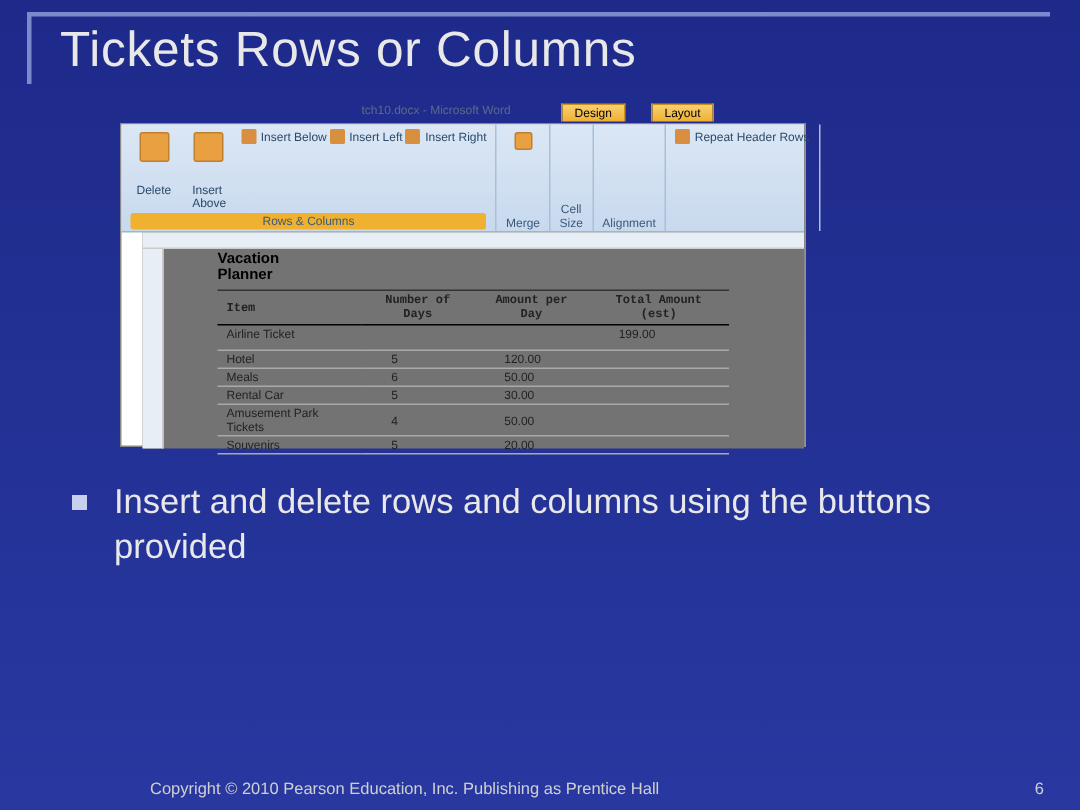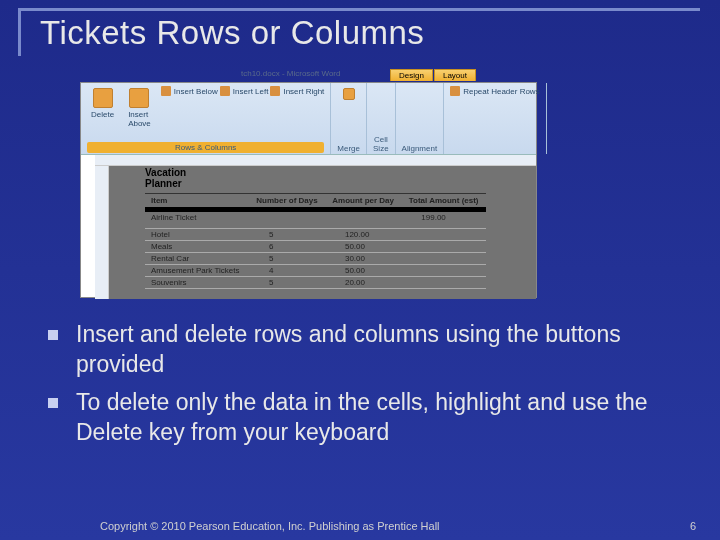--- a/index.html
+++ b/index.html
@@ -11,39 +11,39 @@
   .title-accent { position: absolute; top: 0; left: 0; width: 16px; height: 48px; border-top: 3px solid #7a8acc; border-left: 3px solid #7a8acc; }
   .title-line { position: absolute; top: 0; left: 16px; right: 0; height: 3px; background: #7a8acc; }
   .title-text { color: #e8e8e8; font-size: 33px; font-weight: normal; padding: 6px 0 0 22px; letter-spacing: 0.5px; }
   
   .screenshot-area { position: absolute; top: 82px; left: 80px; width: 457px; height: 216px; background: #fff; border: 1px solid #888; }
   
   .ribbon { height: 72px; background: linear-gradient(#dbe7f5, #c8d9ee); border-bottom: 1px solid #9bb; display: flex; font-size: 8px; color: #2a4a6a; }
   .ribbon-group { border-right: 1px solid #a8c0d8; padding: 3px 6px 1px; display: flex; flex-direction: column; justify-content: space-between; }
   .ribbon-group-label { color: #3a5a7a; font-size: 8px; text-align: center; padding-top: 1px; }
   .rg-highlight .ribbon-group-label { background: #f0b030; padding: 1px 2px; border-radius: 2px; }
-  .ribbon-btn { display: flex; flex-direction: column; align-items: center; gap: 2px; padding: 2px; }
+  .ribbon-btn { display: flex; flex-direction: column; align-items: center; gap: 14px; padding: 2px; }
   .ribbon-btn.big { padding: 2px 4px; }
   .ribbon-icon { width: 20px; height: 20px; background: #e8a040; border: 1px solid #c08030; border-radius: 2px; }
   .ribbon-icon.sm { width: 12px; height: 12px; }
   .ribbon-row-item { display: flex; gap: 3px; align-items: center; font-size: 8px; white-space: nowrap; }
   .icon-mini { width: 10px; height: 10px; background: #d89040; border-radius: 1px; }
   
-  .title-tabs { position: absolute; top: -14px; right: 60px; display: flex; gap: 1px; font-size: 8px; }
+  .title-tabs { position: absolute; top: -14px; right: 60px; display: flex; gap: 17px; font-size: 8px; }
   .title-tab { background: linear-gradient(#f8d070, #f0b030); padding: 1px 8px; border: 1px solid #c89020; border-bottom: none; }
   
   .window-title { position: absolute; top: -14px; left: 160px; font-size: 8px; color: #5a6a8a; }
   
   .doc-area { height: 144px; background: #737373; padding: 8px 50px; position: relative; margin-left: 14px; }
   .doc-ruler { position: absolute; top: 0; left: 0; right: 0; height: 11px; background: #e8eef6; border-bottom: 1px solid #ccc; }
   .doc-ruler-left { position: absolute; top: 11px; left: 0; width: 14px; bottom: 0; background: #e8eef6; border-right: 1px solid #ccc; }
   .doc-content { position: relative; padding-top: 4px; }
   .doc-title { font-weight: bold; font-size: 10px; color: #000; margin-bottom: 4px; line-height: 1.1; }
   .doc-table { width: 100%; border-collapse: collapse; font-size: 8px; color: #222; }
-  .doc-table th { border-top: 1px solid #333; border-bottom: 5px solid #000000; padding: 2px 6px; text-align: center; font-weight: bold; }
+  .doc-table th { border-top: 1px solid #333; border-bottom: 1px solid #000000; padding: 2px 6px; text-align: center; font-weight: bold; font-family: Liberation Mono, monospace; }
   .doc-table th:first-child { text-align: left; }
   .doc-table td { border-bottom: 1px solid #aaa; padding: 1px 6px; text-align: left; }
   .doc-table td.num { text-align: left; padding-left: 20px; }
   .doc-table tbody tr:first-child td { border-top: none; padding-bottom: 6px; }
   
   .bullets { position: absolute; top: 320px; left: 48px; right: 40px; color: #e8e8e8; font-size: 23px; line-height: 1.3; }
   .bullet { display: flex; gap: 18px; margin-bottom: 8px; }
   .bullet-marker { width: 10px; height: 10px; background: #c8d0f0; margin-top: 10px; flex-shrink: 0; }
   
   .footer { position: absolute; bottom: 8px; left: 0; right: 0; display: flex; justify-content: space-between; padding: 0 24px 0 100px; color: #d0d0d0; font-size: 11px; }
@@ -175,24 +175,20 @@
         </table>
       </div>
     </div>
   </div>
 
   <div class="bullets">
     <div class="bullet">
       <div class="bullet-marker"></div>
       <div>Insert and delete rows and columns using the buttons provided</div>
     </div>
-    <div class="bullet">
-      <div class="bullet-marker"></div>
-      <div>To delete only the data in the cells, highlight and use the Delete key from your keyboard</div>
-    </div>
   </div>
 
   <div class="footer">
     <span>Copyright © 2010 Pearson Education, Inc. Publishing as Prentice Hall</span>
     <span>6</span>
   </div>
 
 </div>
 
 </body></html>

